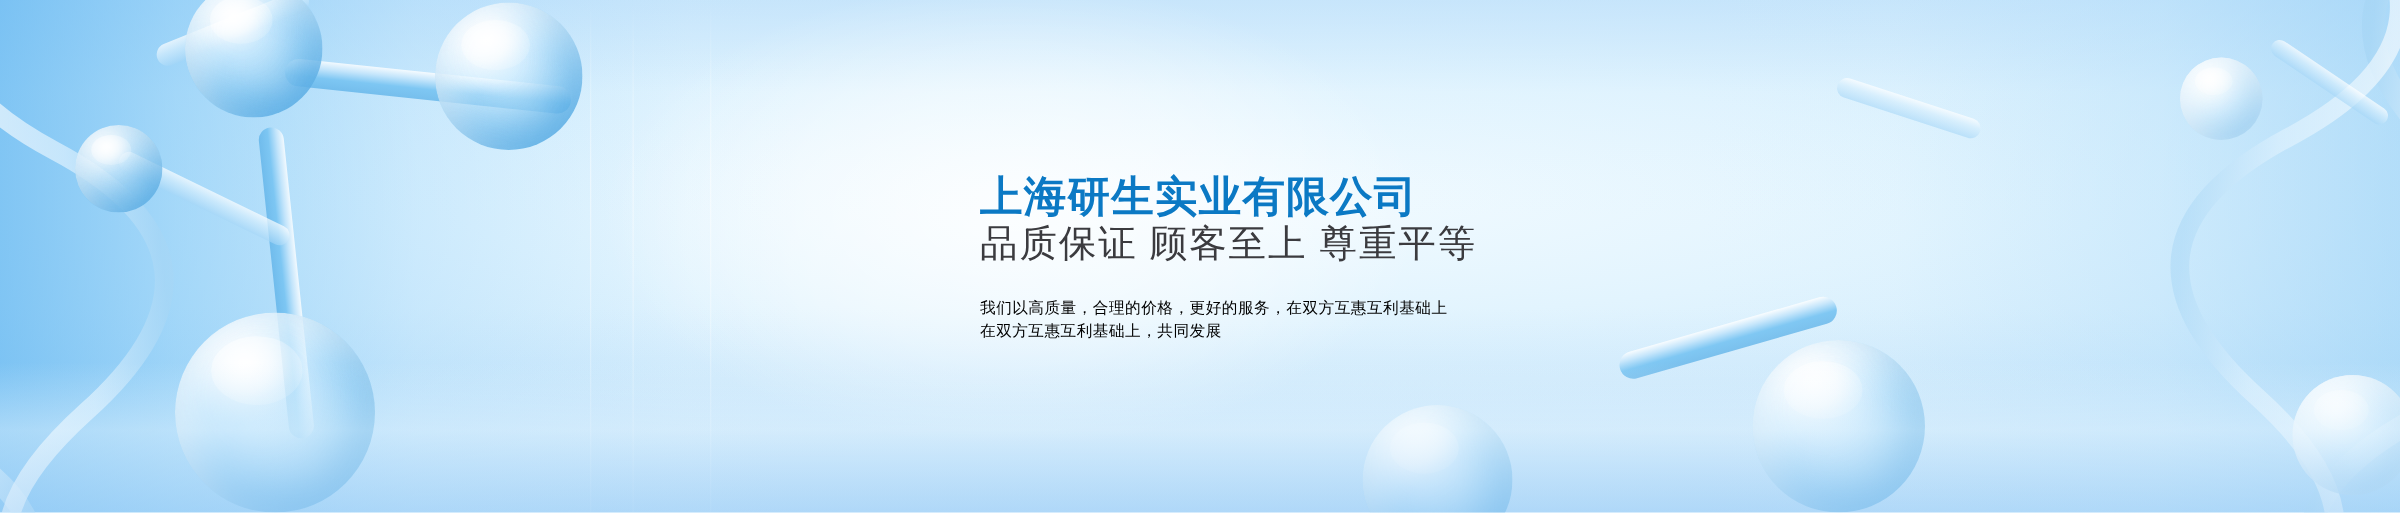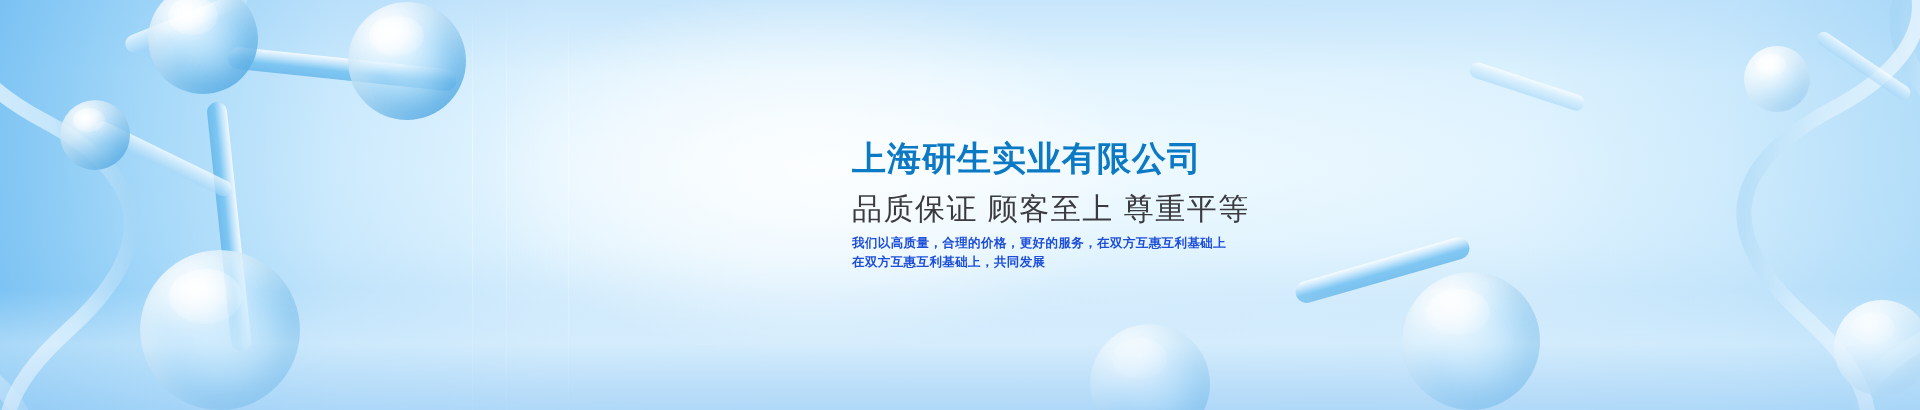--- a/index.html
+++ b/index.html
@@ -104,40 +104,40 @@
        rgba(214,238,253,0.70) 40%,
        rgba(165,214,247,0.60) 100%);
   }
 
   
   .streak { position:absolute; top:0; height:410px; width:1px;
             background:linear-gradient(180deg, rgba(255,255,255,0) 0%, rgba(255,255,255,0.45) 35%, rgba(255,255,255,0.10) 100%); }
 
   
   .copy {
-    position:absolute; left:852px; top:138px; width:420px;
+    position:absolute; left:784px; top:138px; width:420px;
     text-align:left;
   }
   .company-name {
     font-size:34px; line-height:40px;
     font-weight:bold; letter-spacing:1px;
     color:#0b79c4;
     white-space:nowrap;
   }
   .slogan {
-    margin-top:14px;
+    margin-top:1px;
     font-size:30px; line-height:34px;
     font-weight:normal; letter-spacing:1.5px;
     color:#3b3b3f;
     white-space:nowrap;
   }
   .desc {
-    margin-top:8px;
+    margin-top:24px;
     font-size:12.5px; line-height:19px;
-    color:#1d4ed8; letter-spacing:0.4px;font-weight:bold;
+    color:#000000; letter-spacing:0.4px;
   }
   .desc div { white-space:nowrap; }
 </style>
 </head>
 <body>
 
 <div class="banner">
 
   <div class="bg-base"></div>
   <div class="bg-vert"></div>

